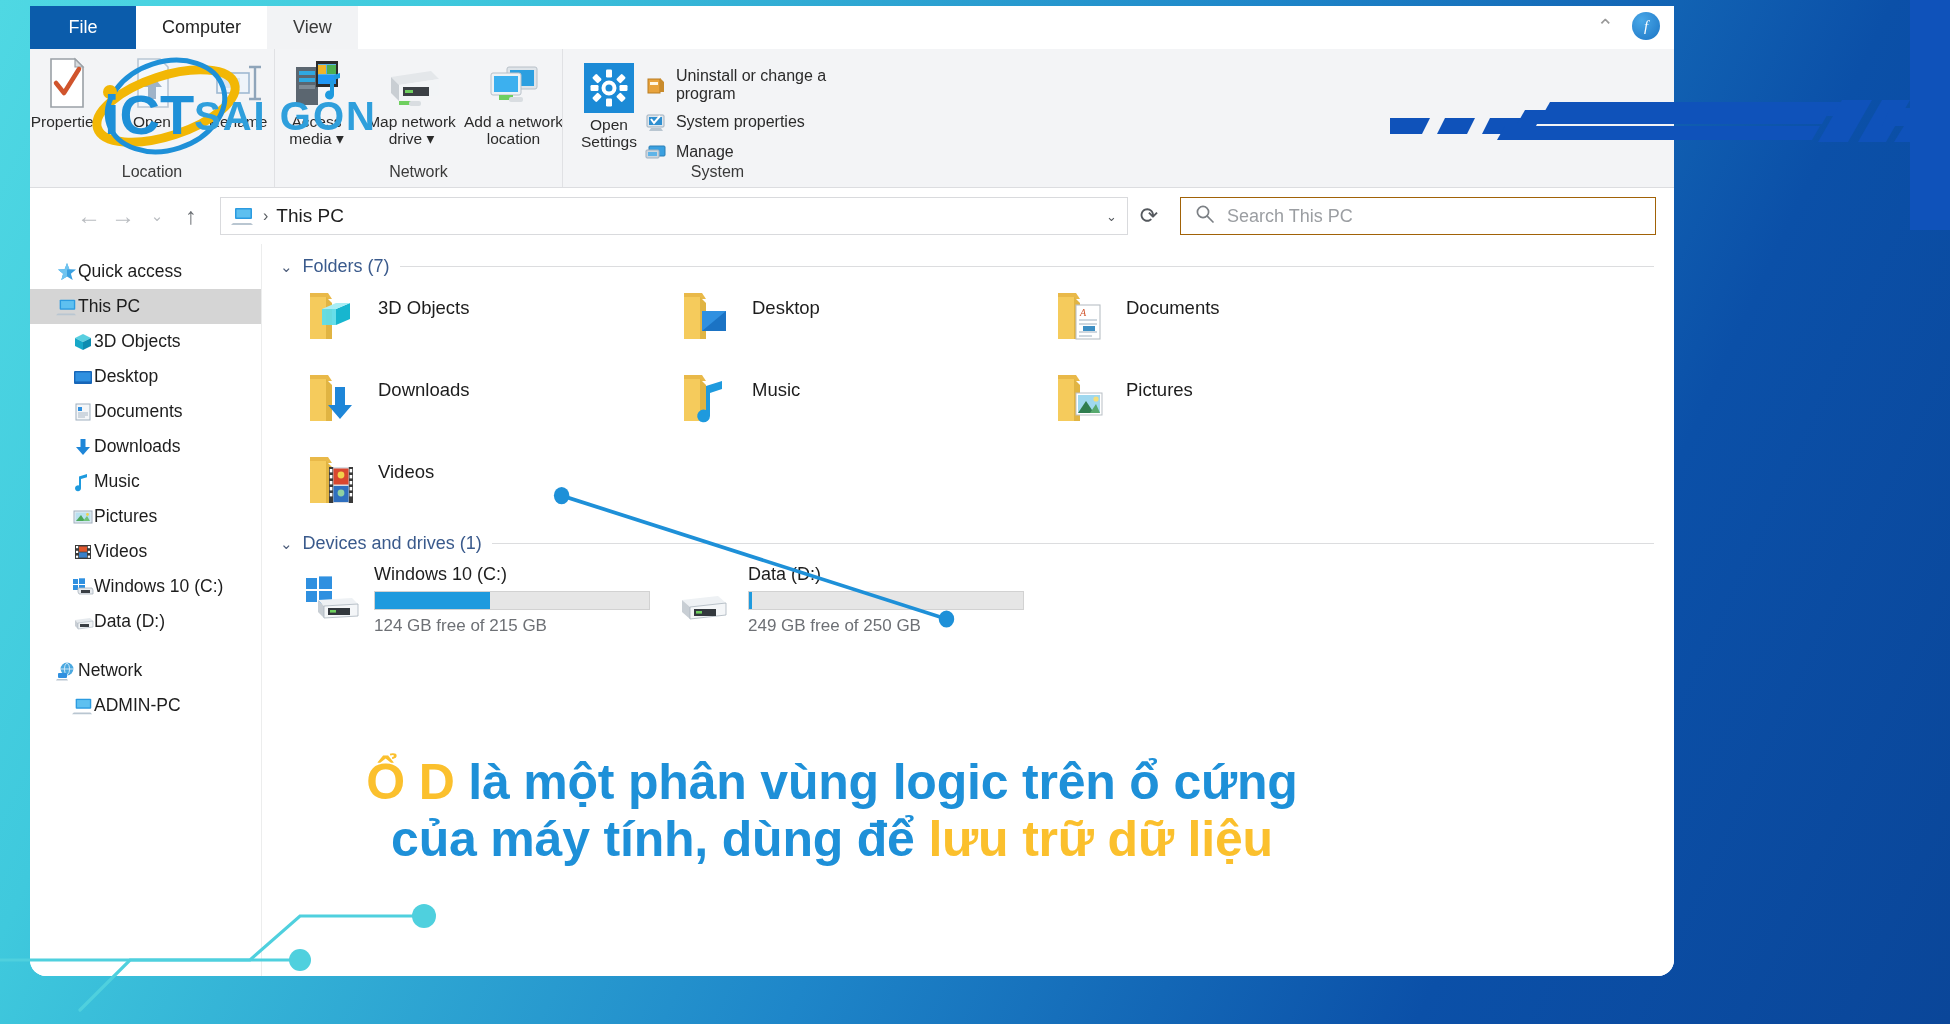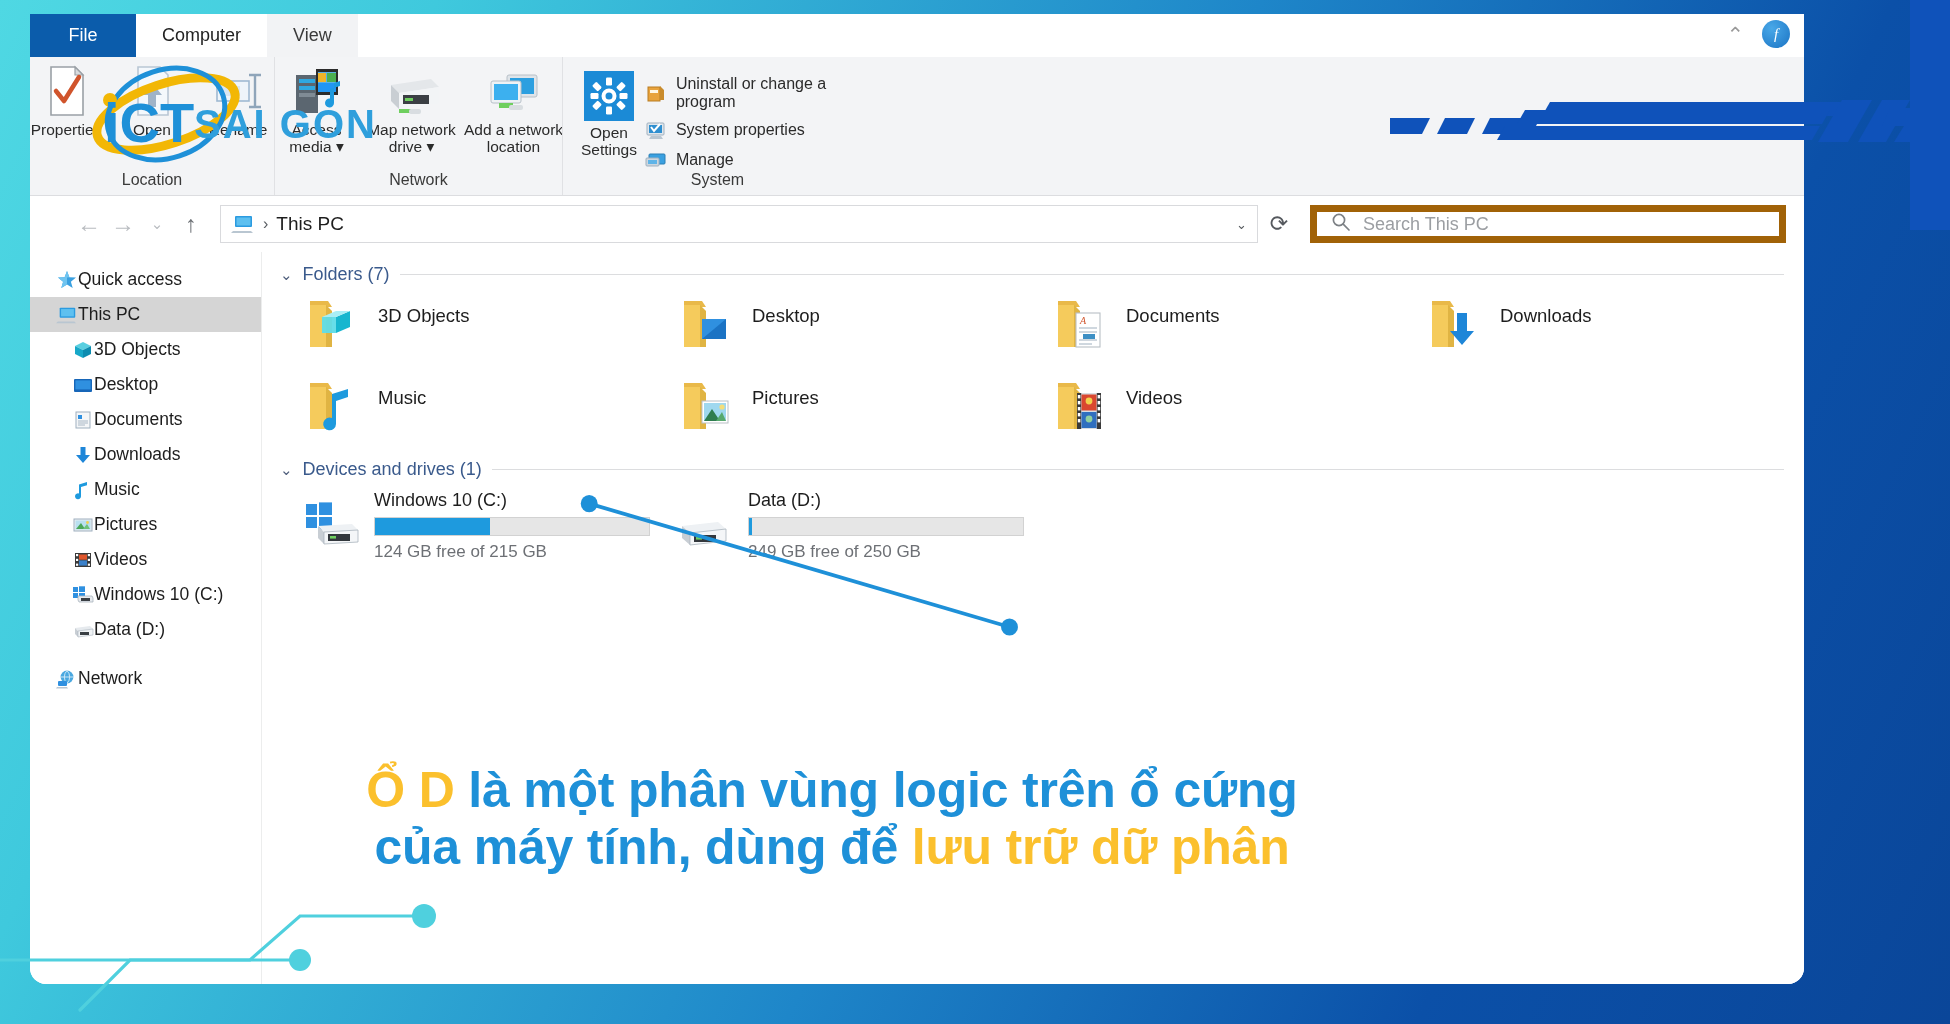--- a/index.html
+++ b/index.html
@@ -14,22 +14,22 @@
 
   
   .deco-lines { position:absolute; left:0; bottom:0; width:520px; height:200px; z-index:40; pointer-events:none; }
 
   
   .deco-stripes { position:absolute; right:0; top:0; width:560px; height:230px; z-index:40; pointer-events:none; }
 
   
   .window {
     position: absolute;
-    left: 30px; top: 14px;
-    width: 1774px; height: 970px;
+    left: 30px; top: 6px;
+    width: 1644px; height: 970px;
     background: #ffffff;
     border-radius: 0 0 16px 16px;
     overflow: hidden;
     z-index: 10;
   }
 
   
   .tabstrip {
     position: relative; height: 43px; background:#ffffff;
     display:flex; align-items:flex-end;
@@ -82,21 +82,21 @@
   .crumbbox {
     flex:1; height:38px; border:1px solid #d9dadd; background:#fff;
     display:flex; align-items:center; padding:0 10px; margin-left:12px; gap:8px;
   }
   .crumbbox .pcicon { width:24px; height:20px; position:relative; }
   .crumbbox .sep { color:#5a5e63; font-size:16px; }
   .crumbbox .txt { font-size:19px; color:#1d1d1d; }
   .crumbbox .caret { margin-left:auto; color:#55595e; font-size:13px; }
   .refresh { width:42px; text-align:center; font-size:22px; color:#55595e; cursor:default; }
   .searchbox {
-    width:476px; height:38px; border:7px solid #a16207; background:#fff;
+    width:476px; height:38px; border:1px solid #a16207; background:#fff;
     display:flex; align-items:center; gap:12px; padding:0 14px; margin-left:10px;
   }
   .searchbox .ph { font-size:18px; color:#9b9ea2; }
 
   
   .body { display:flex; height: calc(970px - 43px - 139px - 56px); }
   .nav {
     width:232px; padding-top:10px; background:#fff;
     border-right:1px solid #eceded; font-size:17.5px; color:#1d1d1d;
   }
@@ -510,20 +510,30 @@
             <circle cx="11" cy="8" r="6.4" fill="#4aa8e0"></circle>
             <path d="M4.6 8 H17.4 M11 1.6 A9 9 0 0 1 11 14.4 A9 9 0 0 1 11 1.6" fill="none" stroke="#d8ecf8" stroke-width="0.9"></path>
             <rect x="2" y="12" width="9" height="5" rx="1" fill="#2f90e0"></rect>
             <path d="M1 18 L11 18 L12 19.5 L0 19.5Z" fill="#b9c6d1"></path>
           </svg>
         </span>
         <span>Network</span>
       </div>
 
 
+      <div class="item indent">
+        <span class="ic">
+          <svg width="22" height="20" viewBox="0 0 24 20">
+            <rect x="4" y="2" width="17" height="11" rx="1" fill="#2b9be0"></rect>
+            <rect x="5.5" y="3.5" width="14" height="8" fill="#5ec0f0"></rect>
+            <path d="M2 17 L20 17 L22 19 L0 19Z" fill="#b9c6d1"></path>
+          </svg>
+        </span>
+        <span>ADMIN-PC</span>
+      </div>
     </div>
 
     <div class="content">
 
       <div class="grouphdr">
         <span class="chev">⌄</span>
         <span class="gt">Folders (7)</span>
         <span class="rule"></span>
       </div>
 
@@ -704,21 +714,21 @@
         <line x1="348" y1="265" x2="795" y2="395" stroke="#1e90d8" stroke-width="4"></line>
         <circle cx="348" cy="265" r="9" fill="#1e90d8"></circle>
         <circle cx="795" cy="395" r="9" fill="#1e90d8"></circle>
       </svg>
 
       <div class="caption" style="left:-250px;top:510px;width:1640px">
         <div class="ln">
           <span class="cy">Ổ D</span><span class="cb"> là một phân vùng logic trên ổ cứng</span>
         </div>
         <div class="ln">
-          <span class="cb">của máy tính, dùng để </span><span class="cy">lưu trữ dữ phân</span>
+          <span class="cb">của máy tính, dùng để </span><span class="cy">lưu trữ dữ liệu</span>
         </div>
       </div>
 
     </div>
   </div>
 
   <div class="watermark">
     <svg width="310" height="112" viewBox="0 0 310 112">
       <ellipse cx="100" cy="56" rx="72" ry="30" fill="none" stroke="#f2b705" stroke-width="9" transform="rotate(-18 100 56)"></ellipse>
       <ellipse cx="100" cy="56" rx="60" ry="44" fill="none" stroke="#1e90d8" stroke-width="5" transform="rotate(-18 100 56)"></ellipse>

